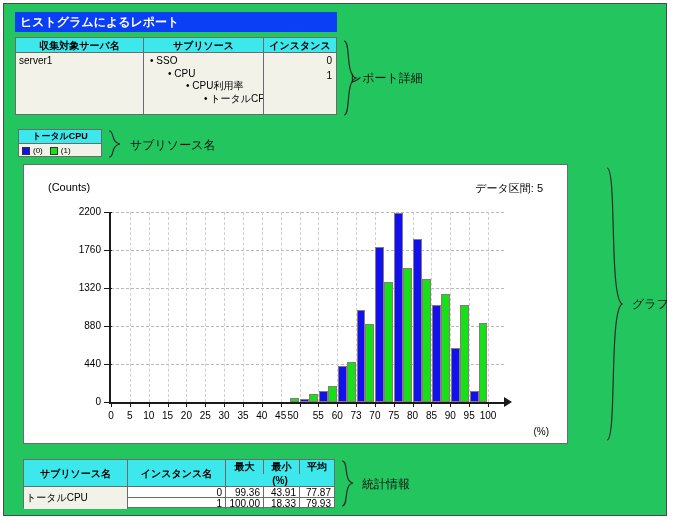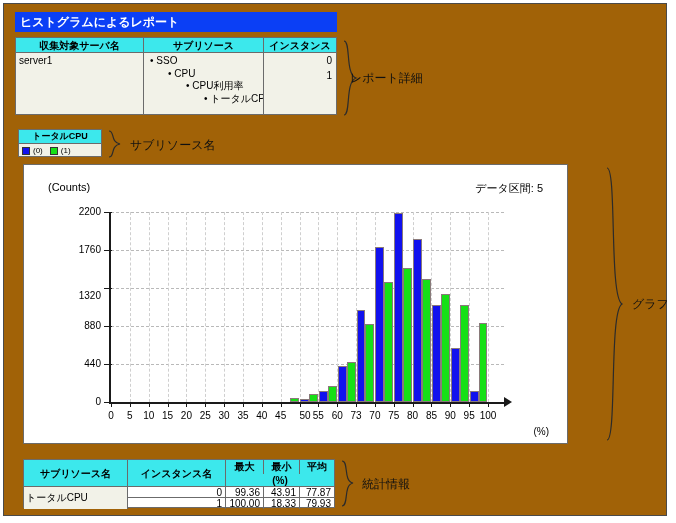--- a/index.html
+++ b/index.html
@@ -5,21 +5,21 @@
   html,body{margin:0;padding:0;}
   body{
     width:676px;height:523px;
     background:#ffffff;
     font-family:"Liberation Sans","DejaVu Sans",sans-serif;
     font-size:11px;color:#000;
     overflow:hidden;
   }
   .page{
     position:absolute;left:3px;top:3px;width:664px;height:513px;
-    border:1px solid #4a4a4a;background:#a16207;box-sizing:border-box;
+    border:1px solid #4a4a4a;background:#22c55e;box-sizing:border-box;
   }
   
   .titlebar{
     position:absolute;left:11px;top:8px;width:322px;height:20px;
     background:#0b3ff5;color:#ffffff;
     font-size:12px;font-weight:bold;line-height:20px;
     padding-left:5px;box-sizing:border-box;letter-spacing:0px;
     white-space:nowrap;
   }
   
@@ -177,21 +177,21 @@
     <div class="ytick" style="top: 190px;"></div>
         <div class="ylab" style="top: 190px;">0</div>
         <div class="gridh" style="top: 152px;"></div>
         <div class="ytick" style="top: 152px;"></div>
         <div class="ylab" style="top: 152px;">440</div>
         <div class="gridh" style="top: 114px;"></div>
         <div class="ytick" style="top: 114px;"></div>
         <div class="ylab" style="top: 114px;">880</div>
         <div class="gridh" style="top: 76px;"></div>
         <div class="ytick" style="top: 76px;"></div>
-        <div class="ylab" style="top: 76px; margin-top: 8px;">1320</div>
+        <div class="ylab" style="top: 76px;">1320</div>
         <div class="gridh" style="top: 38px;"></div>
         <div class="ytick" style="top: 38px;"></div>
         <div class="ylab" style="top: 38px;">1760</div>
         <div class="gridh" style="top: 0px;"></div>
         <div class="ytick" style="top: 0px;"></div>
         <div class="ylab" style="top: 0px;">2200</div>
         <div class="xtick" style="left: 2px;"></div>
         <div class="xlab" style="left: 2px;">0</div>
         <div class="gridv" style="left: 20.85px;"></div>
         <div class="xtick" style="left: 20.85px;"></div>
@@ -215,21 +215,21 @@
         <div class="xtick" style="left: 133.95px;"></div>
         <div class="xlab" style="left: 133.95px;">35</div>
         <div class="gridv" style="left: 152.8px;"></div>
         <div class="xtick" style="left: 152.8px;"></div>
         <div class="xlab" style="left: 152.8px;">40</div>
         <div class="gridv" style="left: 171.65px;"></div>
         <div class="xtick" style="left: 171.65px;"></div>
         <div class="xlab" style="left: 171.65px;">45</div>
         <div class="gridv" style="left: 190.5px;"></div>
         <div class="xtick" style="left: 190.5px;"></div>
-        <div class="xlab" style="left: 196px; text-align: center;">50</div>
+        <div class="xlab" style="left: 184px; text-align: center;">50</div>
         <div class="gridv" style="left: 209.35px;"></div>
         <div class="xtick" style="left: 209.35px;"></div>
         <div class="xlab" style="left: 209.35px;">55</div>
         <div class="gridv" style="left: 228.2px;"></div>
         <div class="xtick" style="left: 228.2px;"></div>
         <div class="xlab" style="left: 228.2px;">60</div>
         <div class="gridv" style="left: 247.05px;"></div>
         <div class="xtick" style="left: 247.05px;"></div>
         <div class="xlab" style="left: 247.05px;">73</div>
         <div class="gridv" style="left: 265.9px;"></div>

